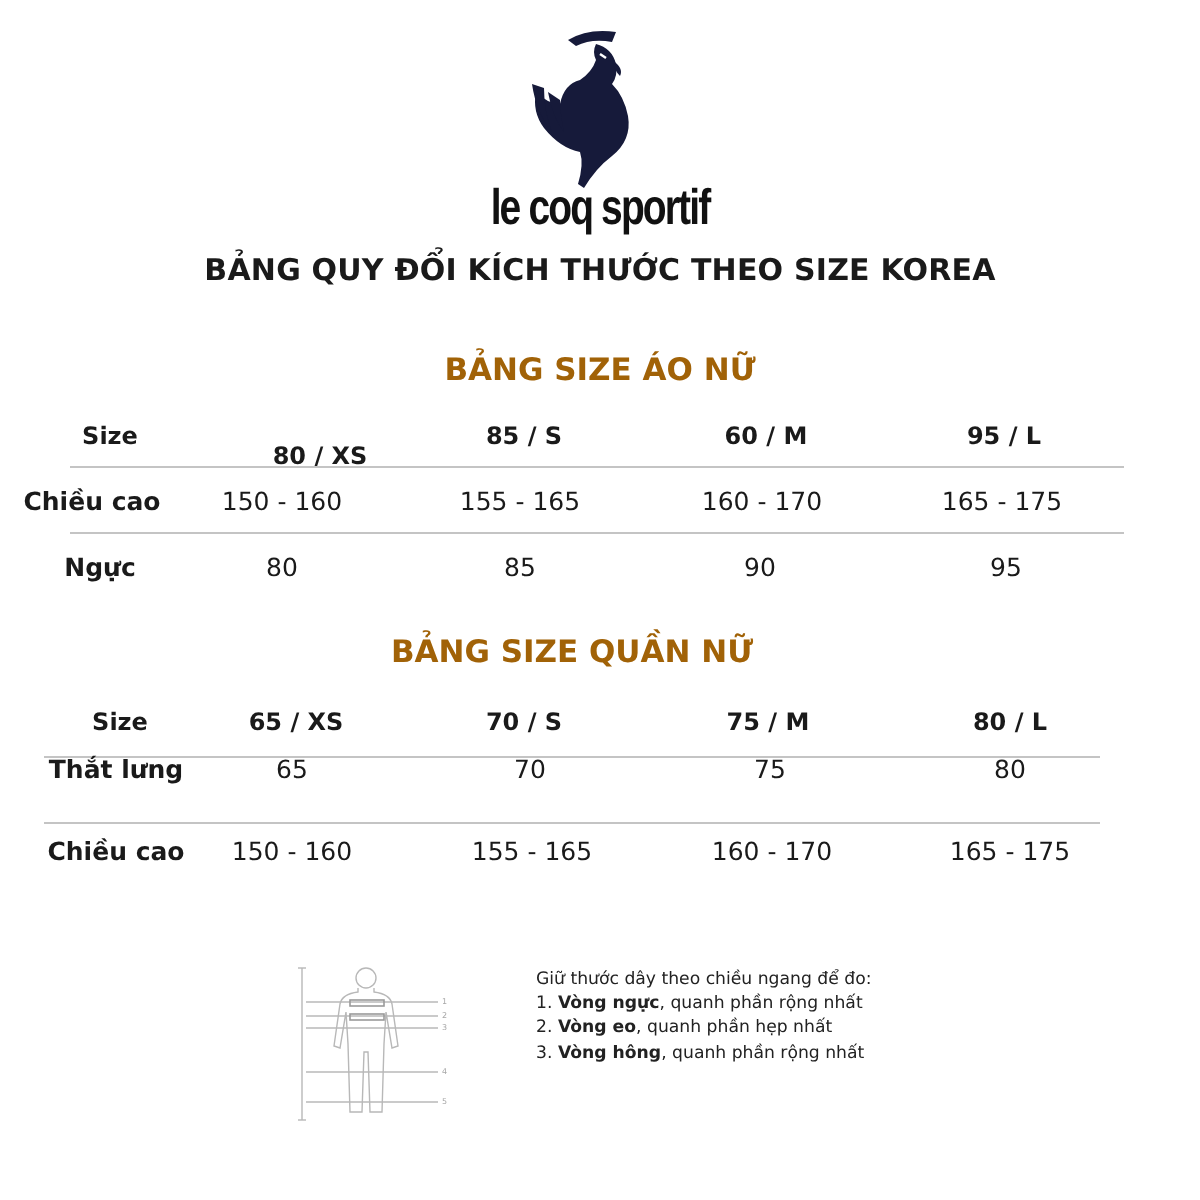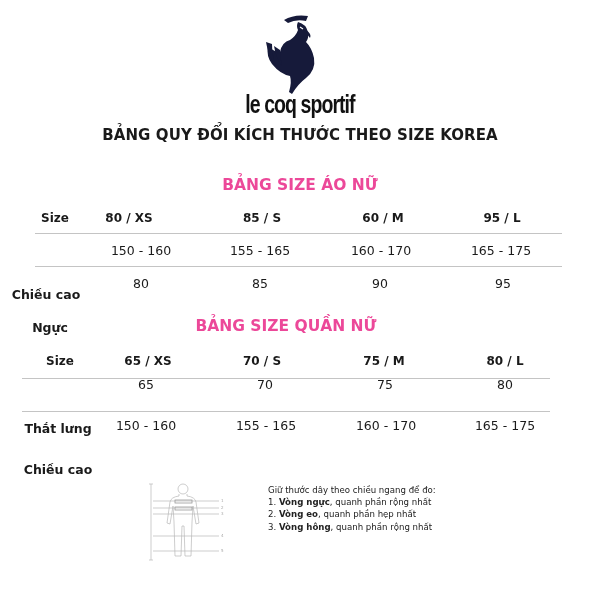--- a/index.html
+++ b/index.html
@@ -14,32 +14,32 @@
       left: 0; width: 600px; top: 90px; text-align: center;
       font-family: "Liberation Sans", sans-serif; font-weight: bold;
       font-size: 25px; letter-spacing: -1.2px; color: #111;
       transform: scaleX(0.78); transform-origin: 300px 0;
     }
     .main-title {
       left: 0; width: 600px; top: 126px; text-align: center;
       font-weight: bold; font-size: 15px; letter-spacing: 0.1px; color: #1a1a1a;
     }
     .section-title {
-      width: 600px; text-align: center; font-weight: bold; font-size: 15.5px; color: #ec4899;
+      width: 600px; text-align: center; font-weight: bold; font-size: 15.5px; color: #a16207;
     }
     .sec1 { left: 0; top: 176px; }
     .sec2 { left: -14px; top: 317px; }
     .tbl { position: absolute; left: 0; width: 600px; }
     .row { position: absolute; left: 0; width: 576px; height: 20px; }
     .cell {
       position: absolute; top: 0; text-align: center; font-size: 12.5px;
       white-space: nowrap; transform: translateX(-50%);
     }
     .cell.head { font-weight: bold; font-size: 12px; }
-    .cell.label { font-weight: bold; font-size: 12.5px; margin-top: 44px; }
+    .cell.label { font-weight: bold; font-size: 12.5px; }
     .rule { position: absolute; height: 1px; background: #c4c4c4; }
     .figure { left: 145px; top: 478px; width: 112px; height: 88px; }
     .notes {
       left: 268px; top: 484px; font-size: 8.6px; line-height: 12.2px; color: #222;
     }
     .notes b { font-weight: bold; }
     .notes .indent { padding-left: 7px; }
   </style>
 </head>
 <body>
@@ -62,21 +62,21 @@
 </div>
 <div class="abs wordmark">le coq sportif</div>
 
 <div class="abs main-title">BẢNG QUY ĐỔI KÍCH THƯỚC THEO SIZE KOREA</div>
 
 <div class="abs section-title sec1">BẢNG SIZE ÁO NỮ</div>
 
 <div class="tbl" style="top:0;">
   <div class="row" style="top:211px;">
     <div class="cell head" style="left:55px;">Size</div>
-    <div class="cell head" style="left:129px;">80 / XS</div>
+    <div class="cell head" style="left:160px;margin-top:10px;">80 / XS</div>
     <div class="cell head" style="left:262px;">85 / S</div>
     <div class="cell head" style="left:383px;">60 / M</div>
     <div class="cell head" style="left:502px;">95 / L</div>
   </div>
   <div class="rule" style="top:233px; left:35px; width:527px;"></div>
   <div class="row" style="top:243px;">
     <div class="cell label" style="left:46px;">Chiều cao</div>
     <div class="cell" style="left:141px;">150 - 160</div>
     <div class="cell" style="left:260px;">155 - 165</div>
     <div class="cell" style="left:381px;">160 - 170</div>

